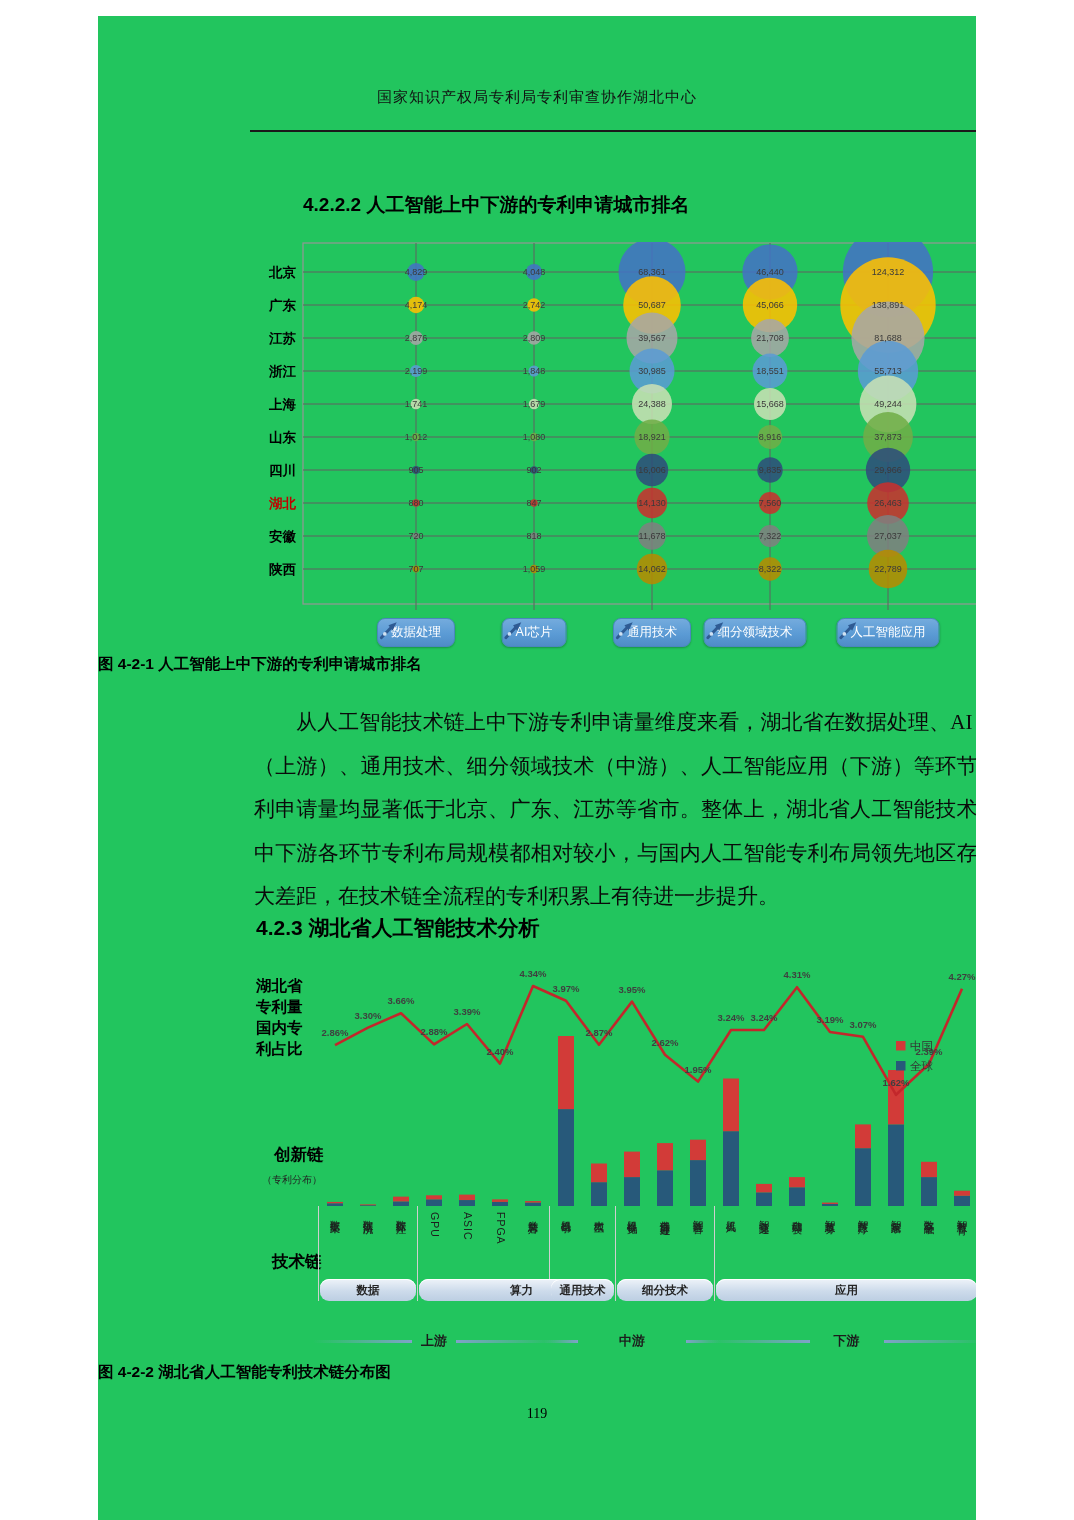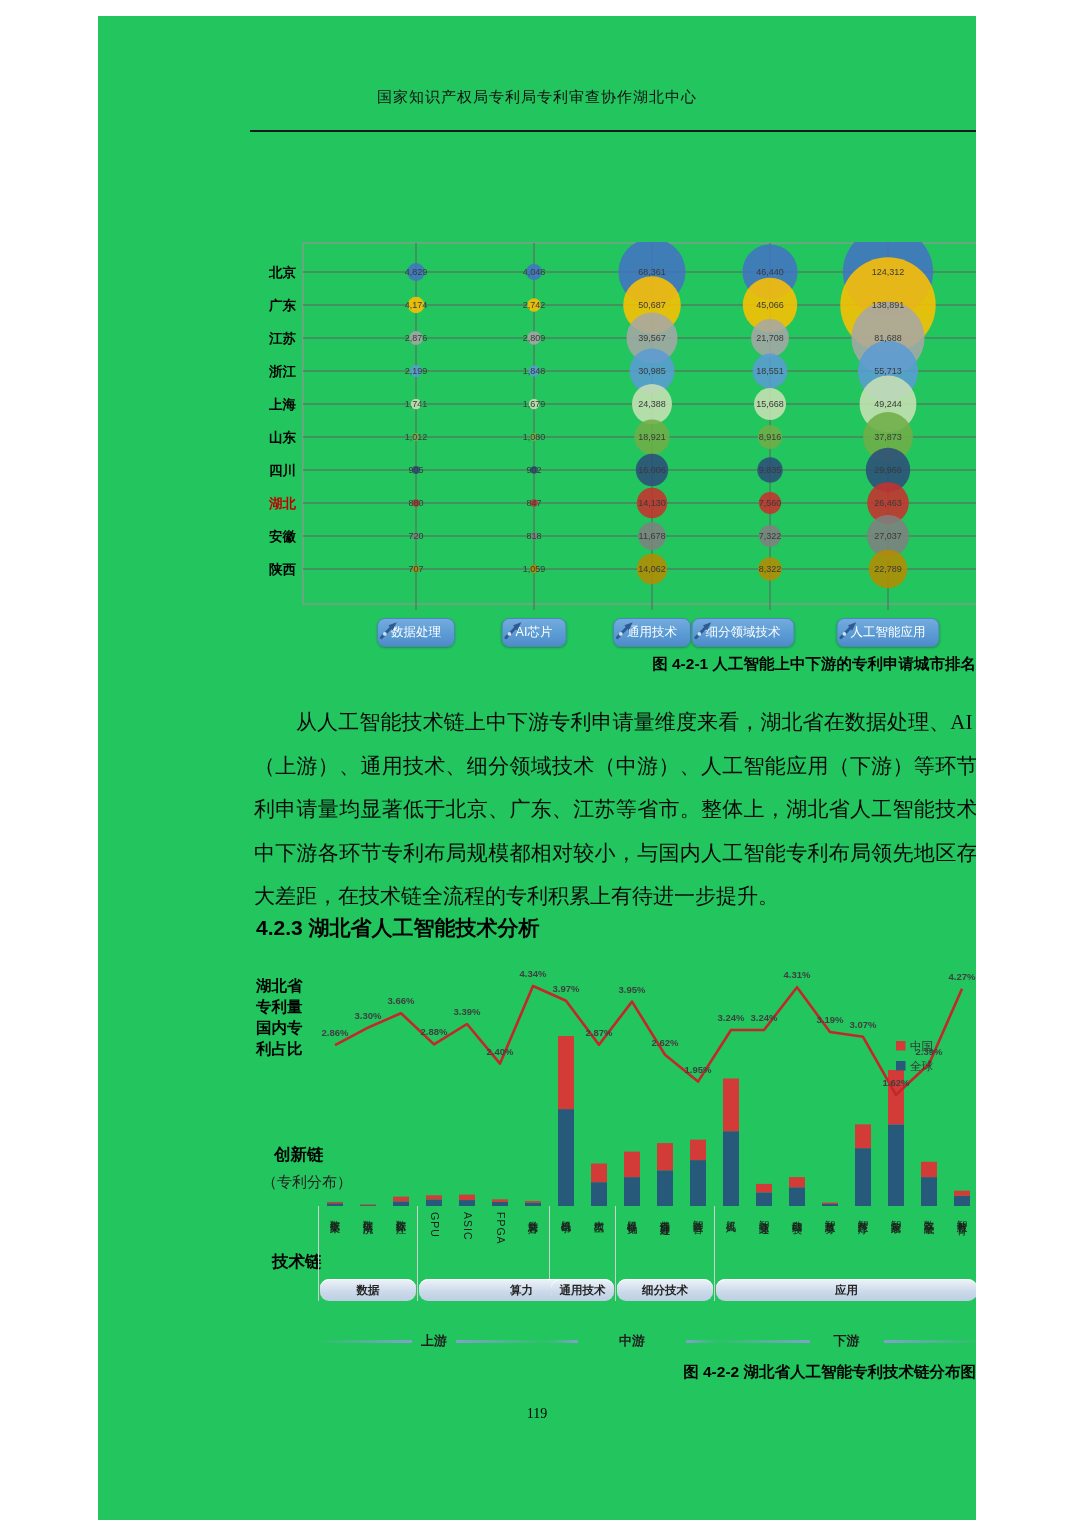--- a/index.html
+++ b/index.html
@@ -3,21 +3,21 @@
 <meta charset="utf-8">
 <style>
   html,body{margin:0;padding:0;background:#ffffff;}
   .page{position:relative;width:878px;height:1520px;background:#22c55e;margin:16px auto;overflow:hidden;
         font-family:"Liberation Sans","DejaVu Sans",sans-serif;color:#000;}
   .doc-header{position:absolute;top:72px;left:0;width:100%;text-align:center;
         font:15px "Liberation Serif","DejaVu Serif",serif;color:#111;letter-spacing:1px;}
   .header-rule{position:absolute;top:114px;left:152px;width:772px;height:2px;background:#1a1a1a;}
   .sec-h1{position:absolute;top:176px;left:205px;font-size:19px;font-weight:bold;}
   .sec-h2{position:absolute;top:898px;left:158px;font-size:21px;font-weight:bold;}
-  .caption{position:absolute;left:0;width:100%;text-align:right;font-size:15.5px;font-weight:bold;}
+  .caption{position:absolute;left:0;width:100%;text-align:left;font-size:15.5px;font-weight:bold;}
   .cap1{top:638px;} .cap2{top:1346px;}
   .body-para{position:absolute;top:664px;left:156px;width:766px;
         font:21px/43.5px "Liberation Serif","DejaVu Serif",serif;text-align:justify;text-indent:2em;color:#0a0a0a;}
   .page-num{position:absolute;top:1390px;left:0;width:100%;text-align:center;
         font:14px "Liberation Serif","DejaVu Serif",serif;}
 
   
   .chart1{position:absolute;left:165px;top:226px;width:760px;height:406px;}
   .chart1 svg{position:absolute;left:0;top:0;}
   .col-btn{position:absolute;top:376px;transform:translateX(-50%);white-space:nowrap;
@@ -25,41 +25,42 @@
         border:1px solid #4a87bd;border-radius:8px;color:#fff;font-size:12.5px;
         padding:5px 13px;box-shadow:0 1px 2px rgba(0,0,0,.25);}
   .btn-arrow{position:absolute;top:-11px;right:-8px;width:22px;height:22px;}
 
   
   .chart2{position:absolute;left:150px;top:945px;width:775px;height:410px;}
   .chart2 svg{position:absolute;left:0;top:0;}
   .c2-axis-label{position:absolute;left:8px;top:14px;font-size:15.5px;font-weight:bold;
         line-height:21px;white-space:pre-line;color:#000;}
   .c2-innov{position:absolute;left:26px;top:183px;font-size:16.5px;font-weight:bold;}
-  .c2-innov-sub{position:absolute;left:14px;top:212px;font-size:15px;color:#222;}
+  .c2-innov-sub{position:absolute;left:14px;top:212px;font-size:10px;color:#222;}
   .c2-tech{position:absolute;left:24px;top:290px;font-size:16.5px;font-weight:bold;}
   .cat-label{position:absolute;top:251px;width:17px;height:112px;writing-mode:vertical-rl;
         text-orientation:mixed;font-size:10.5px;color:#1d1d1d;letter-spacing:1px;line-height:17px;}
   .grp-band{position:absolute;top:318px;height:22px;border-radius:9px;text-align:center;
         font-size:11.5px;font-weight:bold;line-height:22px;color:#242424;
         background:linear-gradient(180deg,#eef3f9 0%,#cddbeb 55%,#bccee2 100%);
         box-shadow:inset 0 1px 0 #fff;}
   .stream{position:absolute;top:372px;height:16px;display:flex;align-items:center;}
   .stream .ln-l{flex:1;height:3px;background:linear-gradient(90deg,rgba(137,169,204,0),#7fa2c8);}
   .stream .ln-r{flex:1;height:3px;background:linear-gradient(90deg,#7fa2c8,rgba(137,169,204,0));}
   .stream .lbl{margin:0 9px;font-size:13px;font-weight:bold;color:#1c1c1c;white-space:nowrap;}
 </style>
 </head>
 <body>
 
 <div class="page">
 
   <div class="doc-header">国家知识产权局专利局专利审查协作湖北中心</div>
   <div class="header-rule"></div>
 
+  <div class="sec-h1">4.2.2.2 人工智能上中下游的专利申请城市排名</div>
 
   <div class="chart1">
     <svg id="bubble-svg" width="760" height="372" viewBox="0 0 760 372">
         <rect x="40" y="1" width="696" height="361" fill="none" stroke="#969696" stroke-width="1.2"></rect>
         <line x1="40" y1="30" x2="736" y2="30" stroke="#606060" stroke-width="1.1"></line>
         <line x1="40" y1="63" x2="736" y2="63" stroke="#606060" stroke-width="1.1"></line>
         <line x1="40" y1="96" x2="736" y2="96" stroke="#606060" stroke-width="1.1"></line>
         <line x1="40" y1="129" x2="736" y2="129" stroke="#606060" stroke-width="1.1"></line>
         <line x1="40" y1="162" x2="736" y2="162" stroke="#606060" stroke-width="1.1"></line>
         <line x1="40" y1="195" x2="736" y2="195" stroke="#606060" stroke-width="1.1"></line>
@@ -192,21 +193,21 @@
         <div class="col-btn" style="left: 271px;">AI芯片<svg viewBox="0 0 20 20" class="btn-arrow">
             <path d="M3 17 L13 6.5" stroke="#2F5B93" stroke-width="2.6" fill="none" stroke-linecap="round"></path>
             <polygon points="17,3 9.5,5.6 13.3,10.6" fill="#2F5B93"></polygon>
             <circle cx="6.2" cy="13.6" r="1.7" fill="#cfe2f3"></circle>
           </svg></div>
         <div class="col-btn" style="left: 389px;">通用技术<svg viewBox="0 0 20 20" class="btn-arrow">
             <path d="M3 17 L13 6.5" stroke="#2F5B93" stroke-width="2.6" fill="none" stroke-linecap="round"></path>
             <polygon points="17,3 9.5,5.6 13.3,10.6" fill="#2F5B93"></polygon>
             <circle cx="6.2" cy="13.6" r="1.7" fill="#cfe2f3"></circle>
           </svg></div>
-        <div class="col-btn" style="left: 480px;">细分领域技术<svg viewBox="0 0 20 20" class="btn-arrow">
+        <div class="col-btn" style="left: 492px;">细分领域技术<svg viewBox="0 0 20 20" class="btn-arrow">
             <path d="M3 17 L13 6.5" stroke="#2F5B93" stroke-width="2.6" fill="none" stroke-linecap="round"></path>
             <polygon points="17,3 9.5,5.6 13.3,10.6" fill="#2F5B93"></polygon>
             <circle cx="6.2" cy="13.6" r="1.7" fill="#cfe2f3"></circle>
           </svg></div>
         <div class="col-btn" style="left: 625px;">人工智能应用<svg viewBox="0 0 20 20" class="btn-arrow">
             <path d="M3 17 L13 6.5" stroke="#2F5B93" stroke-width="2.6" fill="none" stroke-linecap="round"></path>
             <polygon points="17,3 9.5,5.6 13.3,10.6" fill="#2F5B93"></polygon>
             <circle cx="6.2" cy="13.6" r="1.7" fill="#cfe2f3"></circle>
           </svg></div>
       </div>

